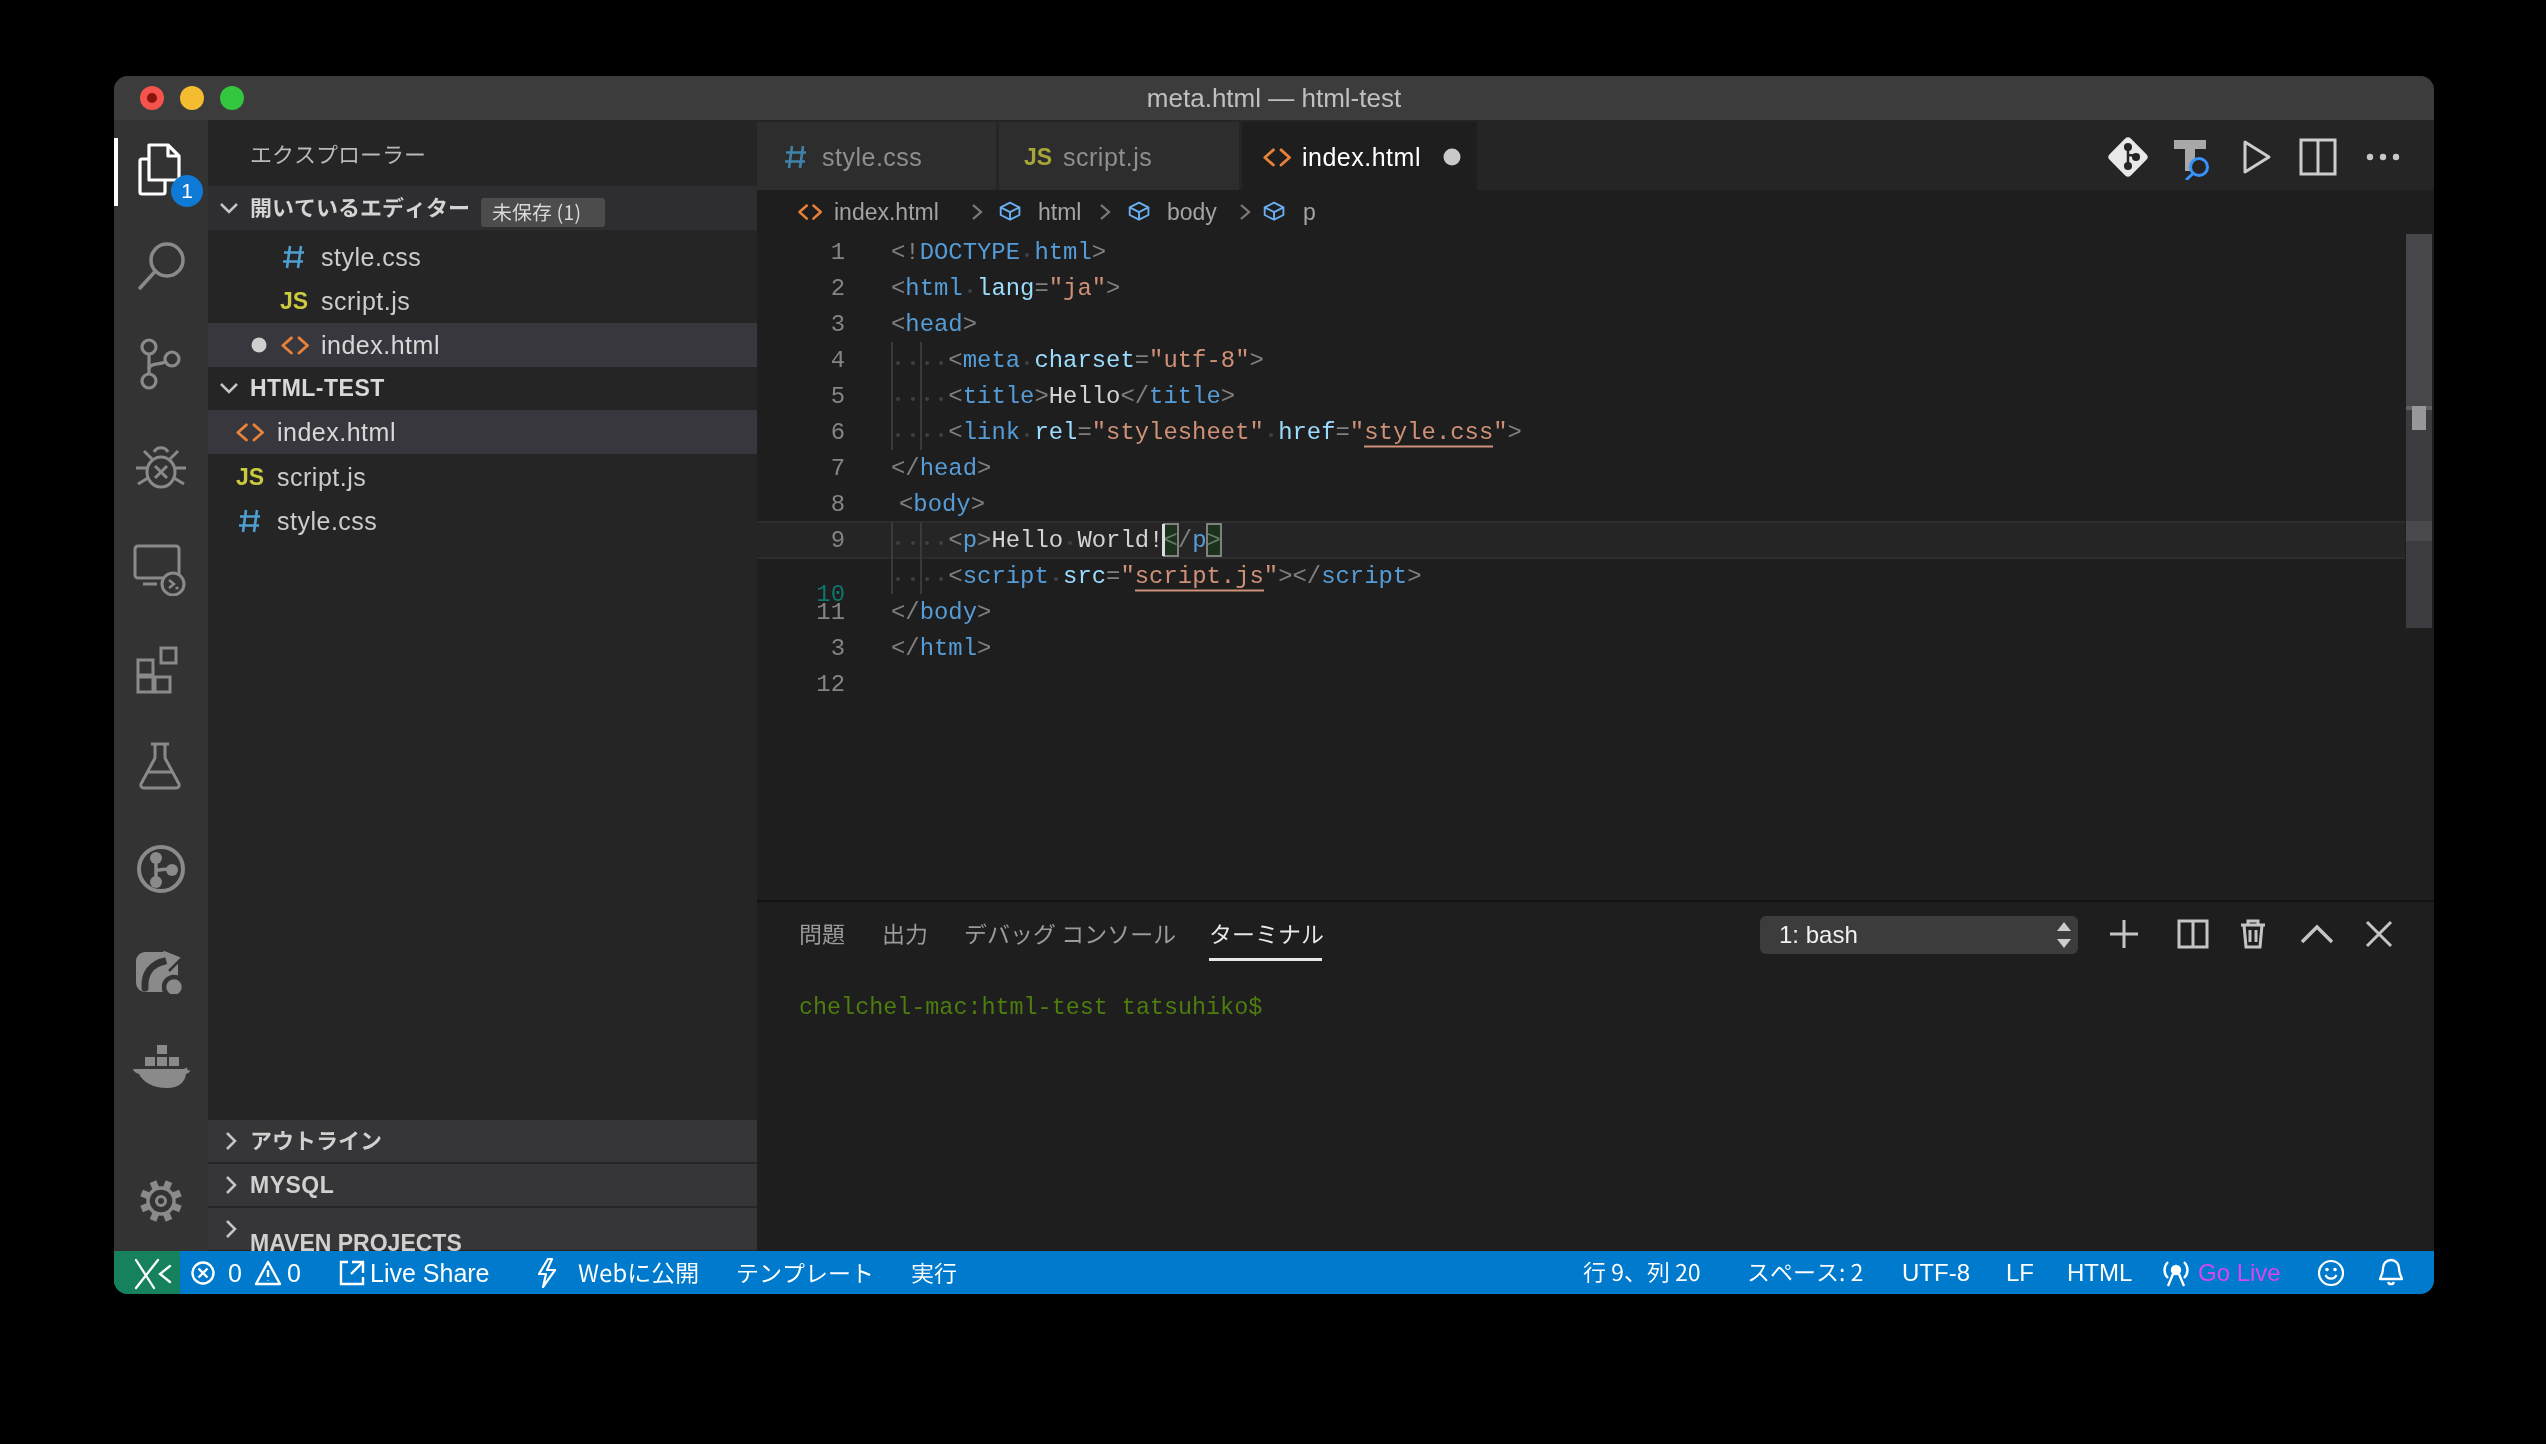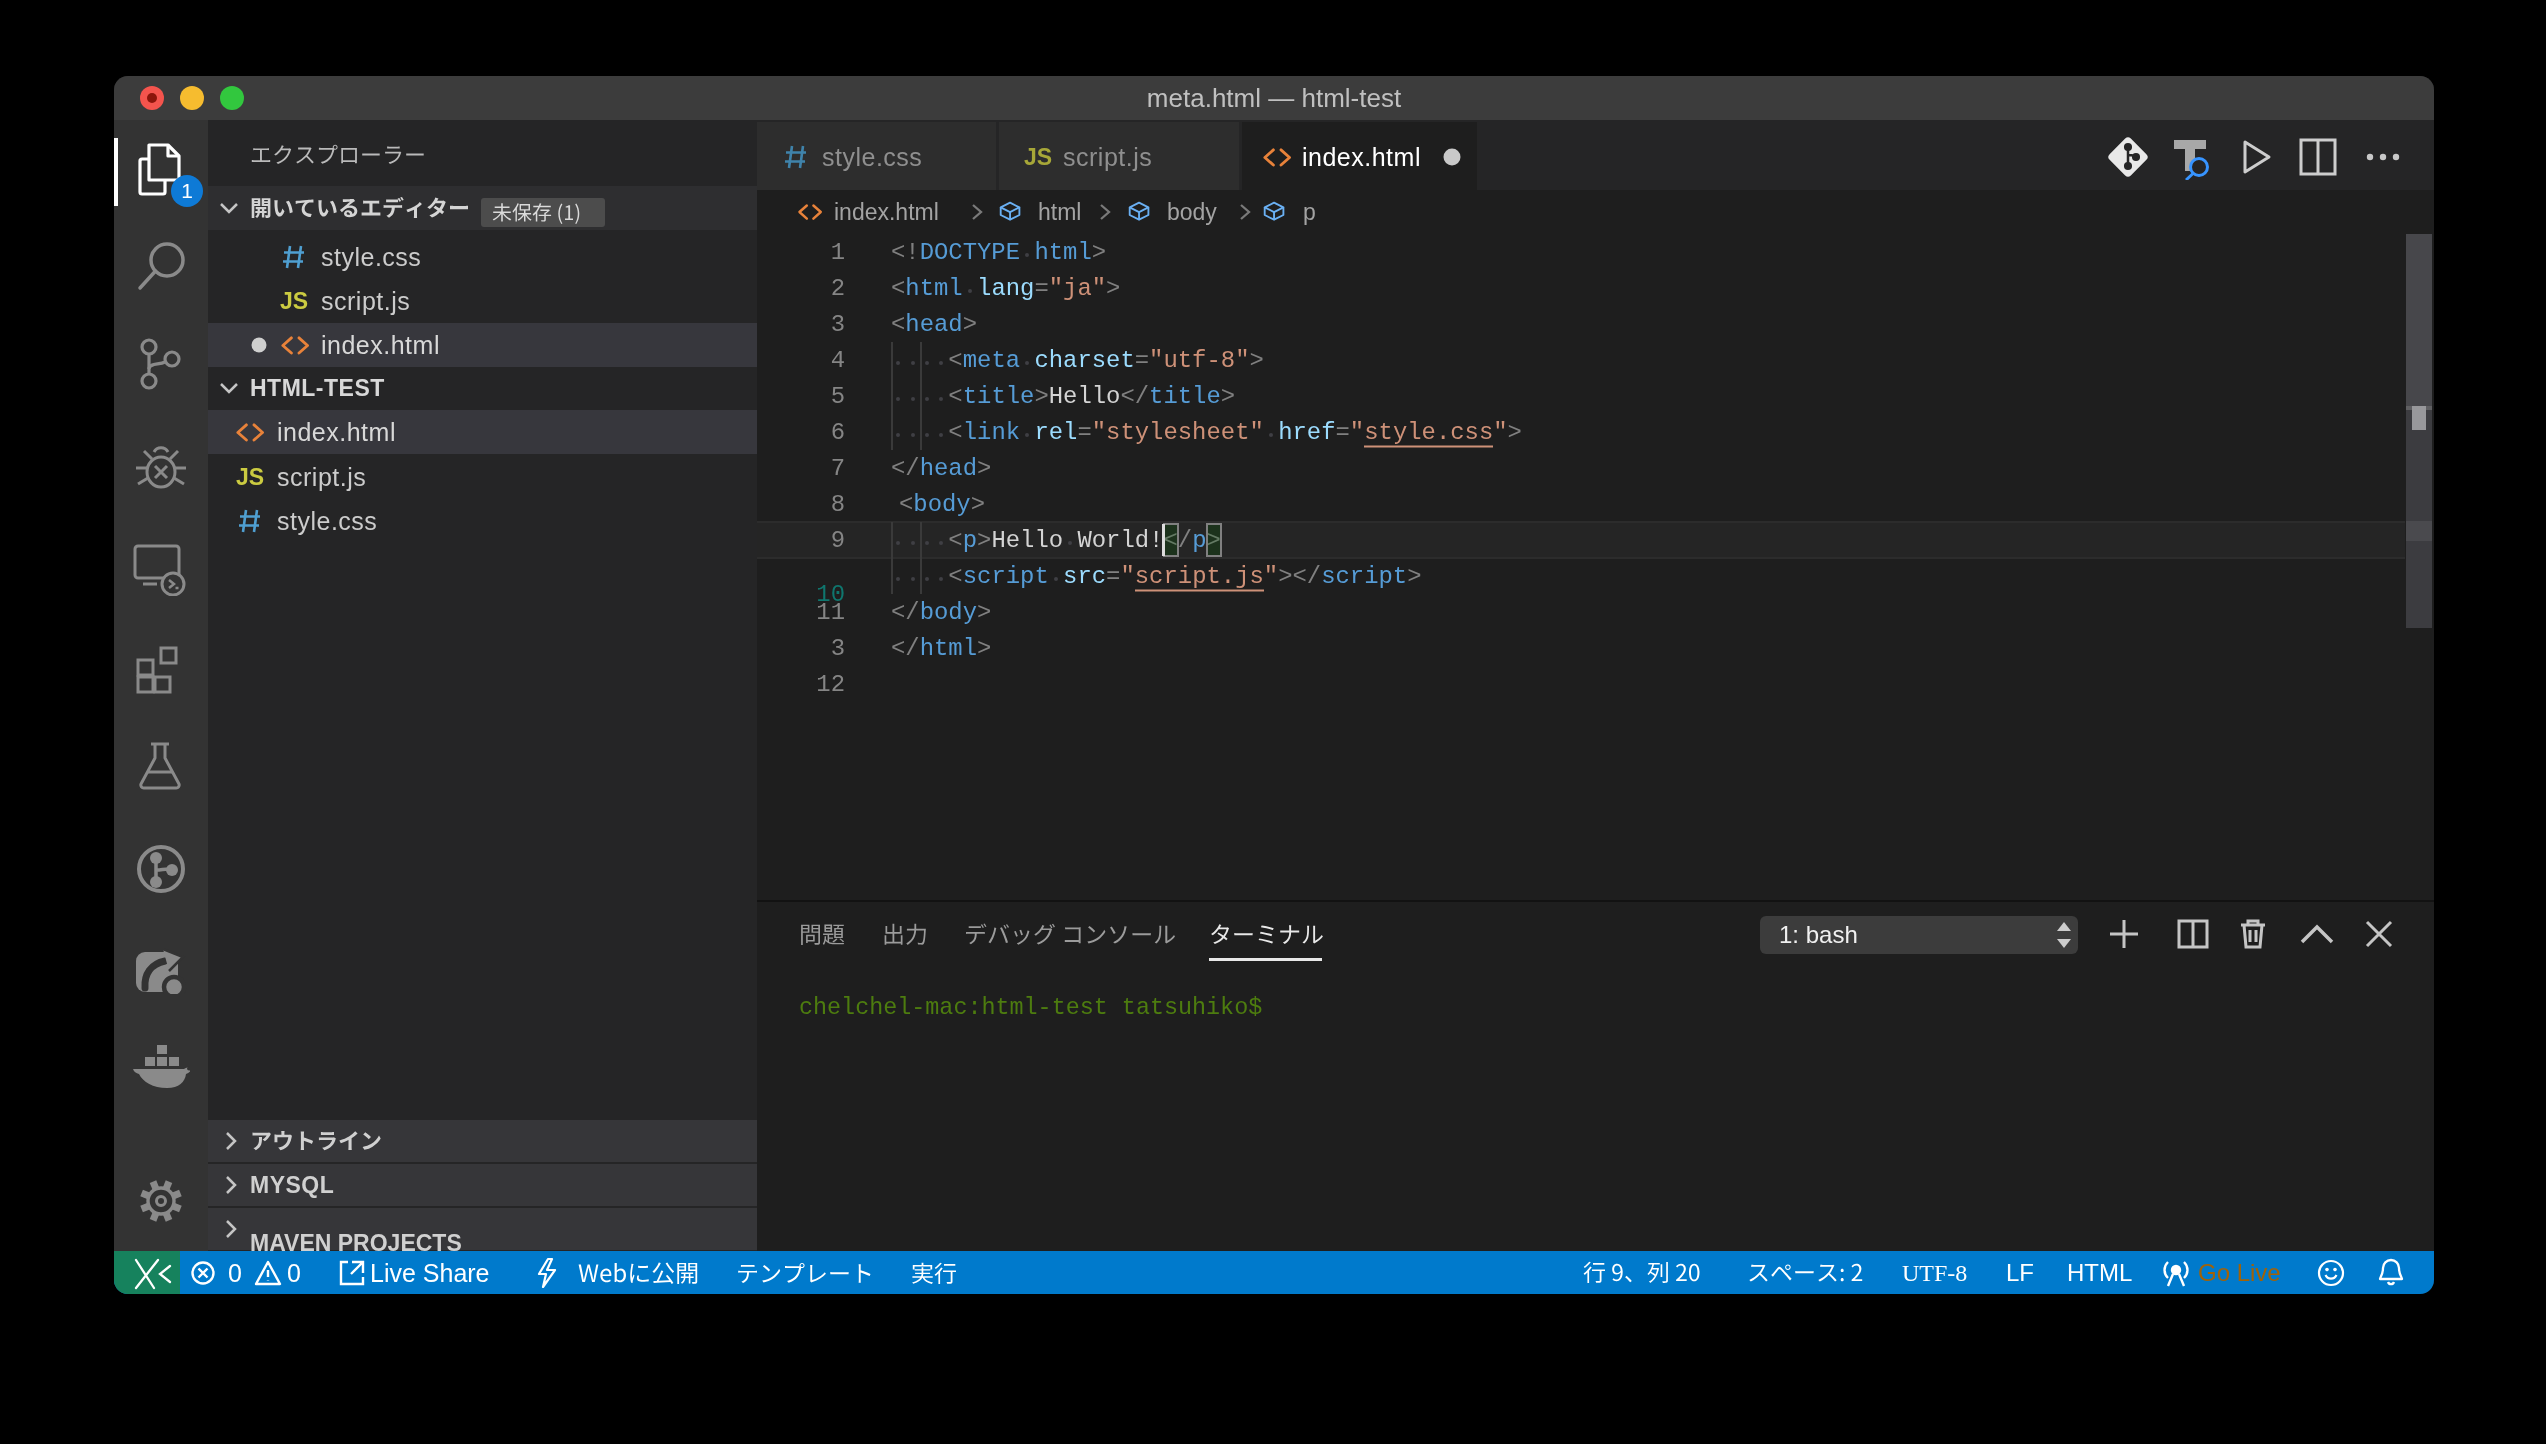--- a/index.html
+++ b/index.html
@@ -440,31 +440,31 @@
     </svg>
     <svg style="position:absolute;left:909px;top:1257px" width="50" height="33" viewBox="-2 -25 50 33">
       <path d="M10.6 -14.8V-12.8H3.7V-11.4H10.6V-9.3H4.1V-7.9H10.5C10.5 -7.2 10.3 -6.4 10.1 -5.7H1.4V-4.2H9.3C8.1 -2.4 5.7 -0.8 1.2 0.4C1.6 0.8 2.1 1.5 2.3 1.8C7.5 0.3 10.1 -1.9 11.3 -4.2H11.5C13.2 -0.9 16.4 1.1 20.9 1.9C21.1 1.4 21.6 0.7 22.0 0.4C17.9 -0.2 14.9 -1.7 13.3 -4.2H21.7V-5.7H11.9C12.1 -6.4 12.2 -7.2 12.3 -7.9H19.1V-9.3H12.3V-11.4H19.4V-12.6H21.2V-17.0H12.4V-19.3H10.6V-17.0H1.8V-12.6H3.5V-15.5H19.4V-12.8H12.3V-14.8Z M33.0 -17.9V-16.3H44.3V-17.9ZM29.1 -19.3C28.0 -17.7 25.7 -15.6 23.8 -14.3C24.1 -14.0 24.6 -13.3 24.8 -12.9C26.9 -14.4 29.3 -16.7 30.8 -18.7ZM32.0 -11.6V-9.9H39.7V-0.4C39.7 -0.0 39.6 0.1 39.1 0.1C38.7 0.1 37.2 0.1 35.5 0.1C35.8 0.6 36.0 1.3 36.1 1.8C38.4 1.8 39.7 1.8 40.5 1.5C41.2 1.2 41.5 0.7 41.5 -0.4V-9.9H45.0V-11.6ZM30.1 -14.4C28.5 -11.8 25.9 -9.1 23.6 -7.4C23.9 -7.1 24.5 -6.3 24.8 -6.0C25.6 -6.6 26.5 -7.5 27.4 -8.4V1.9H29.1V-10.3C30.1 -11.4 31.0 -12.6 31.7 -13.8Z" fill="#ffffff"></path>
     </svg>
     <svg style="position:absolute;left:1581px;top:1256px" width="122" height="33" viewBox="-2 -25 122 33">
       <path d="M10.0 -17.9V-16.3H21.3V-17.9ZM6.1 -19.3C5.0 -17.7 2.7 -15.6 0.8 -14.3C1.1 -14.0 1.6 -13.3 1.8 -12.9C3.9 -14.4 6.3 -16.7 7.8 -18.7ZM9.0 -11.6V-9.9H16.7V-0.4C16.7 -0.0 16.6 0.1 16.1 0.1C15.7 0.1 14.2 0.1 12.5 0.1C12.8 0.6 13.0 1.3 13.1 1.8C15.4 1.8 16.7 1.8 17.5 1.5C18.2 1.2 18.5 0.7 18.5 -0.4V-9.9H22.0V-11.6ZM7.1 -14.4C5.5 -11.8 2.9 -9.1 0.6 -7.4C0.9 -7.1 1.5 -6.3 1.8 -6.0C2.6 -6.6 3.5 -7.5 4.4 -8.4V1.9H6.1V-10.3C7.1 -11.4 8.0 -12.6 8.7 -13.8Z M33.6 0.3C36.7 0.3 39.7 -2.3 39.7 -9.2C39.7 -14.5 37.2 -17.2 34.0 -17.2C31.4 -17.2 29.2 -15.0 29.2 -11.7C29.2 -8.2 31.0 -6.4 33.8 -6.4C35.2 -6.4 36.7 -7.2 37.7 -8.4C37.5 -3.2 35.6 -1.4 33.5 -1.4C32.4 -1.4 31.4 -1.9 30.6 -2.7L29.5 -1.4C30.4 -0.4 31.7 0.3 33.6 0.3ZM37.7 -10.2C36.5 -8.6 35.3 -8.0 34.2 -8.0C32.2 -8.0 31.1 -9.4 31.1 -11.7C31.1 -14.0 32.4 -15.5 34.0 -15.5C36.2 -15.5 37.4 -13.7 37.7 -10.2Z M47.2 1.3 48.8 -0.0C47.3 -1.7 45.3 -3.8 43.6 -5.2L42.1 -3.8C43.7 -2.5 45.7 -0.5 47.2 1.3Z M77.6 -16.7V-4.1H79.3V-16.7ZM83.2 -18.9V-0.4C83.2 0.0 83.1 0.2 82.6 0.2C82.2 0.2 80.8 0.2 79.2 0.2C79.5 0.6 79.7 1.4 79.8 1.9C81.9 1.9 83.2 1.8 83.9 1.5C84.6 1.3 84.9 0.7 84.9 -0.4V-18.9ZM74.0 -11.5C73.7 -9.7 73.1 -8.0 72.5 -6.6C71.4 -7.4 69.7 -8.5 68.2 -9.3C68.7 -10.0 69.0 -10.8 69.3 -11.5ZM65.3 -18.1V-16.5H69.3C68.5 -13.1 66.9 -9.3 64.4 -7.0C64.8 -6.7 65.3 -6.2 65.6 -5.9C66.3 -6.5 66.9 -7.2 67.4 -8.0C68.9 -7.1 70.6 -5.9 71.7 -5.1C70.2 -2.5 68.2 -0.6 65.8 0.6C66.2 0.9 66.9 1.5 67.2 1.9C71.4 -0.5 74.7 -5.3 76.0 -12.8L74.9 -13.2L74.6 -13.1H70.0C70.4 -14.2 70.7 -15.4 71.0 -16.5H76.8V-18.1Z M93.1 0.0H103.7V-1.8H99.0C98.2 -1.8 97.1 -1.7 96.3 -1.7C100.2 -5.4 102.9 -8.8 102.9 -12.2C102.9 -15.2 101.0 -17.2 98.0 -17.2C95.8 -17.2 94.3 -16.2 93.0 -14.7L94.2 -13.5C95.2 -14.6 96.3 -15.5 97.7 -15.5C99.8 -15.5 100.8 -14.1 100.8 -12.1C100.8 -9.2 98.4 -5.9 93.1 -1.2Z M111.2 0.3C114.4 0.3 116.5 -2.6 116.5 -8.5C116.5 -14.3 114.4 -17.2 111.2 -17.2C108.0 -17.2 106.0 -14.3 106.0 -8.5C106.0 -2.6 108.0 0.3 111.2 0.3ZM111.2 -1.4C109.3 -1.4 108.0 -3.5 108.0 -8.5C108.0 -13.4 109.3 -15.5 111.2 -15.5C113.1 -15.5 114.4 -13.4 114.4 -8.5C114.4 -3.5 113.1 -1.4 111.2 -1.4Z" fill="#ffffff"></path>
     </svg>
     <svg style="position:absolute;left:1745px;top:1256px" width="120" height="33" viewBox="-2 -25 120 33">
       <path d="M18.4 -15.4 17.2 -16.3C16.9 -16.2 16.3 -16.1 15.5 -16.1C14.7 -16.1 7.5 -16.1 6.6 -16.1C5.9 -16.1 4.6 -16.2 4.3 -16.2V-14.1C4.6 -14.2 5.8 -14.3 6.6 -14.3C7.4 -14.3 14.8 -14.3 15.6 -14.3C15.0 -12.4 13.3 -9.6 11.8 -7.9C9.4 -5.2 6.0 -2.5 2.3 -1.0L3.8 0.5C7.2 -1.0 10.3 -3.6 12.7 -6.2C15.1 -4.1 17.5 -1.4 19.1 0.6L20.7 -0.8C19.2 -2.6 16.4 -5.6 14.0 -7.6C15.6 -9.7 17.0 -12.4 17.8 -14.4C18.0 -14.7 18.3 -15.2 18.4 -15.4Z M39.2 -13.8C39.2 -14.7 40.0 -15.5 40.9 -15.5C41.8 -15.5 42.6 -14.7 42.6 -13.8C42.6 -12.9 41.8 -12.1 40.9 -12.1C40.0 -12.1 39.2 -12.9 39.2 -13.8ZM38.1 -13.8C38.1 -12.3 39.4 -11.0 40.9 -11.0C42.4 -11.0 43.7 -12.3 43.7 -13.8C43.7 -15.3 42.4 -16.6 40.9 -16.6C39.4 -16.6 38.1 -15.3 38.1 -13.8ZM24.2 -6.0 25.9 -4.3C26.3 -4.8 26.8 -5.5 27.3 -6.1C28.3 -7.4 30.2 -9.9 31.3 -11.2C32.1 -12.2 32.5 -12.3 33.4 -11.4C34.4 -10.4 36.5 -8.2 37.9 -6.6C39.4 -5.0 41.4 -2.6 43.0 -0.6L44.6 -2.3C42.8 -4.2 40.5 -6.7 39.0 -8.3C37.6 -9.8 35.7 -11.8 34.3 -13.2C32.7 -14.7 31.6 -14.4 30.4 -12.9C28.9 -11.2 26.9 -8.7 25.9 -7.6C25.2 -7.0 24.8 -6.6 24.2 -6.0Z M48.3 -10.0V-7.7C49.1 -7.8 50.3 -7.8 51.5 -7.8C53.3 -7.8 62.4 -7.8 64.2 -7.8C65.2 -7.8 66.2 -7.7 66.6 -7.7V-10.0C66.1 -9.9 65.3 -9.8 64.1 -9.8C62.4 -9.8 53.2 -9.8 51.5 -9.8C50.3 -9.8 49.0 -9.9 48.3 -10.0Z M87.4 -15.4 86.2 -16.3C85.9 -16.2 85.3 -16.1 84.5 -16.1C83.7 -16.1 76.5 -16.1 75.6 -16.1C74.9 -16.1 73.6 -16.2 73.3 -16.2V-14.1C73.6 -14.2 74.8 -14.3 75.6 -14.3C76.4 -14.3 83.8 -14.3 84.6 -14.3C84.0 -12.4 82.3 -9.6 80.8 -7.9C78.4 -5.2 75.0 -2.5 71.3 -1.0L72.8 0.5C76.2 -1.0 79.3 -3.6 81.7 -6.2C84.1 -4.1 86.5 -1.4 88.1 0.6L89.7 -0.8C88.2 -2.6 85.4 -5.6 83.0 -7.6C84.6 -9.7 86.0 -12.4 86.8 -14.4C87.0 -14.7 87.3 -15.2 87.4 -15.4Z M95.2 -9.0C96.0 -9.0 96.7 -9.6 96.7 -10.6C96.7 -11.5 96.0 -12.2 95.2 -12.2C94.3 -12.2 93.7 -11.5 93.7 -10.6C93.7 -9.6 94.3 -9.0 95.2 -9.0ZM95.2 0.3C96.0 0.3 96.7 -0.3 96.7 -1.3C96.7 -2.3 96.0 -2.9 95.2 -2.9C94.3 -2.9 93.7 -2.3 93.7 -1.3C93.7 -0.3 94.3 0.3 95.2 0.3Z M104.6 0.0H115.2V-1.8H110.5C109.6 -1.8 108.6 -1.7 107.7 -1.7C111.7 -5.4 114.4 -8.8 114.4 -12.2C114.4 -15.2 112.4 -17.2 109.4 -17.2C107.3 -17.2 105.8 -16.2 104.5 -14.7L105.7 -13.5C106.6 -14.6 107.8 -15.5 109.2 -15.5C111.3 -15.5 112.3 -14.1 112.3 -12.1C112.3 -9.2 109.8 -5.9 104.6 -1.2Z" fill="#ffffff"></path>
     </svg>
-    <div style="position:absolute;left:1902px;top:1273px;transform:translateY(-50%);font-family:Liberation Serif, serif;font-size:24px;font-weight:400;color:#ffffff;letter-spacing:0;white-space:pre;">UTF-8</div>
+    <div style="position:absolute;left:1902px;top:1273px;transform:translateY(-50%);font-family:Liberation Sans, sans-serif;font-size:24px;font-weight:400;color:#ffffff;letter-spacing:0;white-space:pre;">UTF-8</div>
     <div style="position:absolute;left:2006px;top:1273px;transform:translateY(-50%);font-family:'Liberation Sans', sans-serif;font-size:24px;font-weight:400;color:#ffffff;letter-spacing:0;white-space:pre;">LF</div>
     <div style="position:absolute;left:2067px;top:1273px;transform:translateY(-50%);font-family:'Liberation Sans', sans-serif;font-size:24px;font-weight:400;color:#ffffff;letter-spacing:0;white-space:pre;">HTML</div>
     <svg style="position:absolute;left:2160px;top:1257px;" width="32" height="32" viewBox="0 0 32 32">
       <g stroke="#ffffff" stroke-width="2.4" fill="none">
         <circle cx="16" cy="13" r="4" fill="#ffffff"></circle>
         <path d="M8 5 a11 11 0 0 0 0 16 M24 5 a11 11 0 0 1 0 16"></path>
         <path d="M13 17 L8 29 M19 17 L24 29"></path>
       </g>
     </svg>
-    <div style="position:absolute;left:2198px;top:1273px;transform:translateY(-50%);font-family:'Liberation Sans', sans-serif;font-size:24px;font-weight:400;color:#a16207;letter-spacing:0;white-space:pre;">Go Live</div>
+    <div style="position:absolute;left:2198px;top:1273px;transform:translateY(-50%);font-family:'Liberation Sans', sans-serif;font-size:24px;font-weight:400;color:#d946ef;letter-spacing:0;white-space:pre;">Go Live</div>
     <svg style="position:absolute;left:2317px;top:1259px;" width="28" height="28" viewBox="0 0 28 28">
       <g stroke="#ffffff" stroke-width="2.2" fill="none">
         <circle cx="14" cy="14" r="12"></circle>
         <path d="M8.5 16 a6 6 0 0 0 11 0"></path>
       </g>
       <circle cx="10" cy="10.5" r="1.8" fill="#ffffff"></circle>
       <circle cx="18" cy="10.5" r="1.8" fill="#ffffff"></circle>
     </svg>
     <svg style="position:absolute;left:2377px;top:1257px;" width="28" height="30" viewBox="0 0 28 30">
       <g stroke="#ffffff" stroke-width="2.3" fill="none" stroke-linejoin="round">

